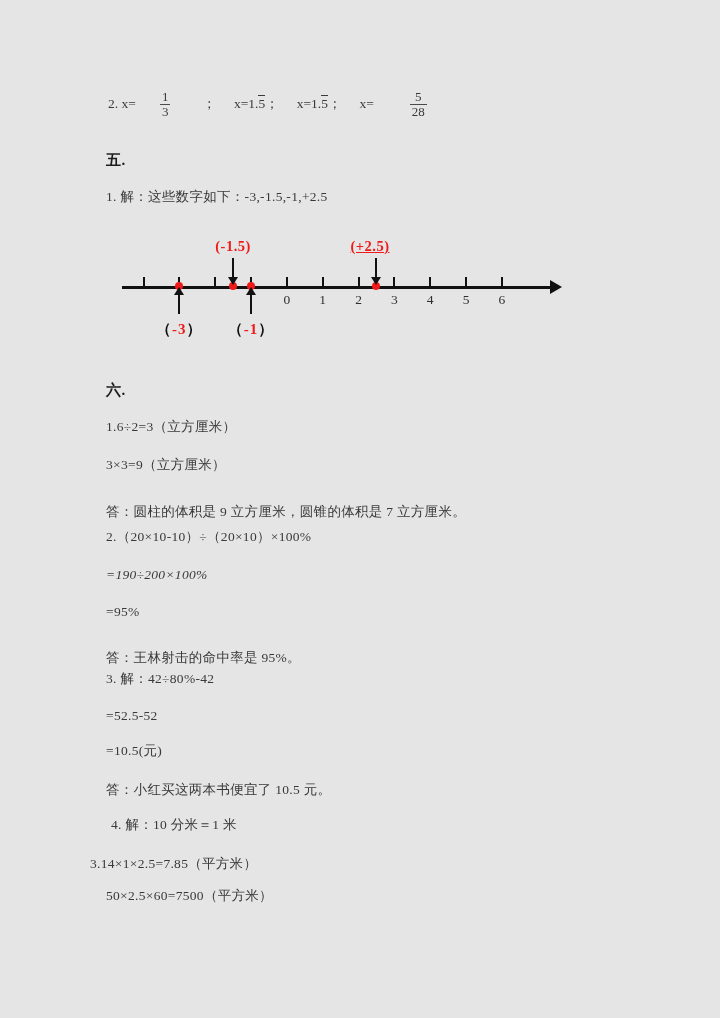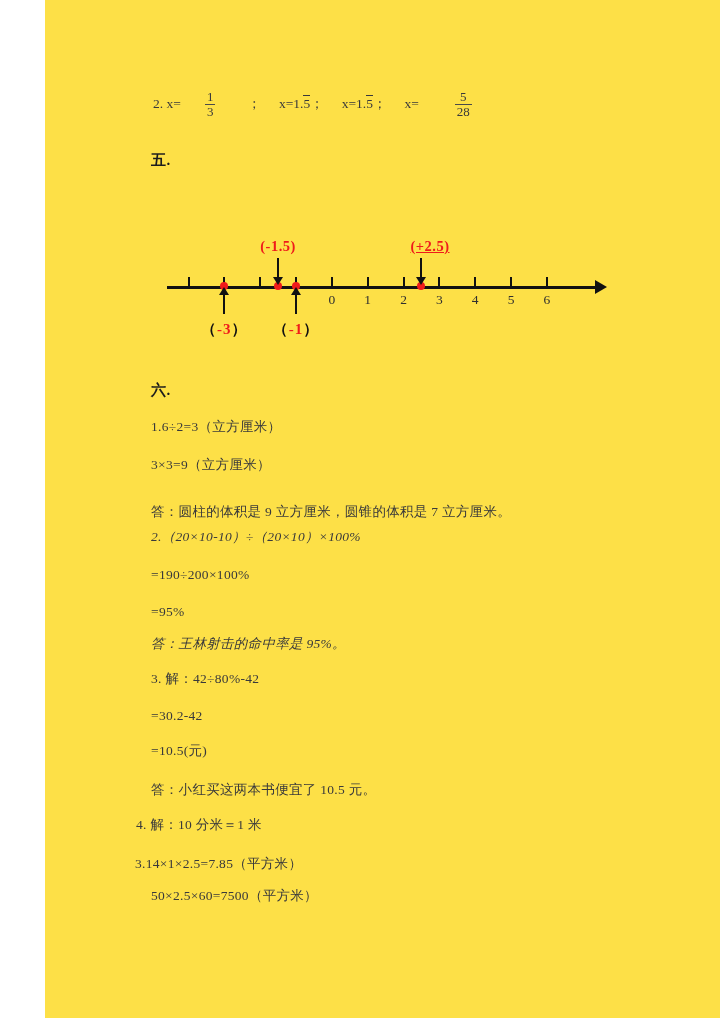--- a/index.html
+++ b/index.html
@@ -11,22 +11,21 @@
     width: 720px;
     height: 1018px;
     position: relative;
     font-family: "Liberation Serif", "DejaVu Serif", serif;
     color: #2b2b2b;
     overflow: hidden;
   }
   .page {
     position: absolute;
     inset: 0;
-    background: #fde047;
-    margin-left: 45px;
+    background: #e5e5e5;
   }
 
   
   .line {
     position: absolute;
     font-size: 13.5px;
     line-height: 18px;
     color: #39393b;
     white-space: nowrap;
     letter-spacing: 0.3px;
@@ -212,20 +211,21 @@
     <span class="seg">x=</span>
     <span class="gap-l"></span>
     <span class="frac">
       <span class="num">5</span>
       <span class="den">28</span>
     </span>
   </div>
 
   <div class="section-head" style="left:106px; top:151px;">五.</div>
 
+  <div class="line" style="left:106px; top:188px;">1. 解：这些数字如下：-3,-1.5,-1,+2.5</div>
 
   <div id="number-line-figure">
     <div class="axis"></div>
     <div class="axis-arrow"></div>
     <div id="tick-layer">
         <div class="tick" style="left: 42.5px;"></div>
         <div class="tick" style="left: 78.3333px;"></div>
         <div class="tick" style="left: 114.167px;"></div>
         <div class="tick" style="left: 150px;"></div>
         <div class="tick" style="left: 185.833px;"></div>
@@ -245,41 +245,41 @@
       </div>
     <div id="dot-layer">
         <div class="dot" style="left: 79.3333px; background: rgb(239, 27, 27);"></div>
         <div class="dot" style="left: 133.083px; background: rgb(239, 27, 27);"></div>
         <div class="dot" style="left: 151px; background: rgb(239, 27, 27);"></div>
         <div class="dot" style="left: 276.417px; background: rgb(239, 27, 27);"></div>
       </div>
     <div id="callout-layer">
         <div class="callout-top" style="left: 133.083px; text-align: center;">(-1.5)</div>
         <div class="arrow-down" style="left: 133.083px;"></div>
-        <div class="callout-top" style="left: 285px; text-decoration: underline;">(+2.5)</div>
+        <div class="callout-top" style="left: 270px; text-decoration: underline;">(+2.5)</div>
         <div class="arrow-down" style="left: 276.417px;"></div>
         <div class="arrow-up" style="left: 79.3333px;"></div>
         <div class="callout-bottom" style="left: 79.3333px;"><span>（</span><span class="val">-3</span><span>）</span></div>
         <div class="arrow-up" style="left: 151px;"></div>
         <div class="callout-bottom" style="left: 151px;"><span>（</span><span class="val">-1</span><span>）</span></div>
       </div>
   </div>
 
   <div class="section-head" style="left:106px; top:381px;">六.</div>
 
   <div id="six-lines">
       <div class="line" style="left: 106px; top: 418px;">1.6÷2=3（立方厘米）</div>
       <div class="line" style="left: 106px; top: 456px;">3×3=9（立方厘米）</div>
       <div class="line" style="left: 106px; top: 503px;">答：圆柱的体积是 9 立方厘米，圆锥的体积是 7 立方厘米。</div>
-      <div class="line" style="left: 106px; top: 528px; font-style: italic;">2.（20×10-10）÷（20×10）×100%</div>
-      <div class="line" style="left: 106px; top: 566px;">=190÷200×100%</div>
+      <div class="line" style="left: 106px; top: 528px;">2.（20×10-10）÷（20×10）×100%</div>
+      <div class="line" style="left: 106px; top: 566px; font-style: italic;">=190÷200×100%</div>
       <div class="line" style="left: 106px; top: 603px;">=95%</div>
-      <div class="line" style="left: 106px; top: 635px; font-style: italic;">答：王林射击的命中率是 95%。</div>
+      <div class="line" style="left: 106px; top: 649px;">答：王林射击的命中率是 95%。</div>
       <div class="line" style="left: 106px; top: 670px;">3. 解：42÷80%-42</div>
-      <div class="line" style="left: 106px; top: 707px;">=30.2-42</div>
+      <div class="line" style="left: 106px; top: 707px;">=52.5-52</div>
       <div class="line" style="left: 106px; top: 742px;">=10.5(元)</div>
       <div class="line" style="left: 106px; top: 781px;">答：小红买这两本书便宜了 10.5 元。</div>
-      <div class="line" style="left: 91px; top: 816px;">4. 解：10 分米＝1 米</div>
+      <div class="line" style="left: 111px; top: 816px;">4. 解：10 分米＝1 米</div>
       <div class="line" style="left: 90px; top: 855px;">3.14×1×2.5=7.85（平方米）</div>
       <div class="line" style="left: 106px; top: 887px;">50×2.5×60=7500（平方米）</div>
     </div>
 
 </div>
 
 </body></html>

